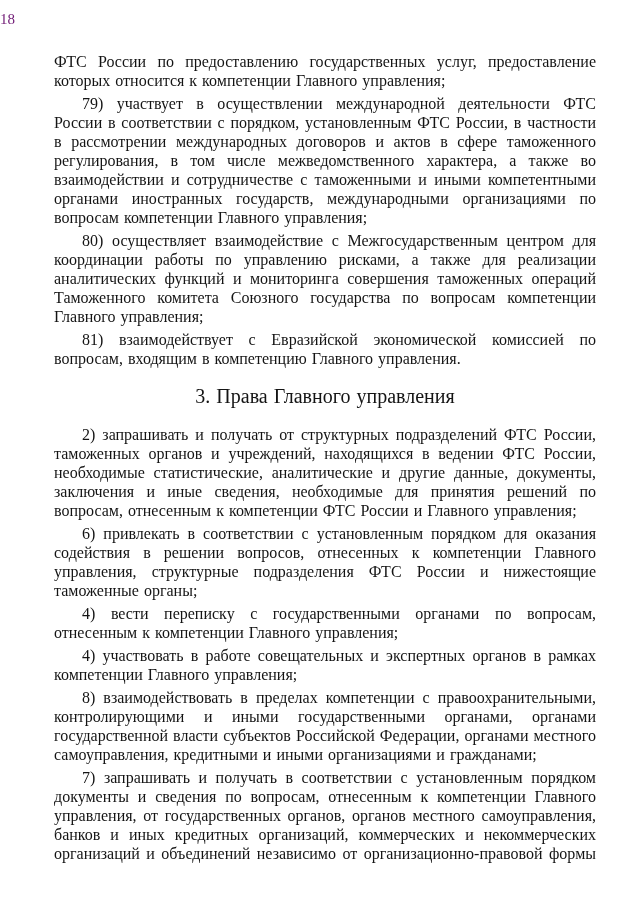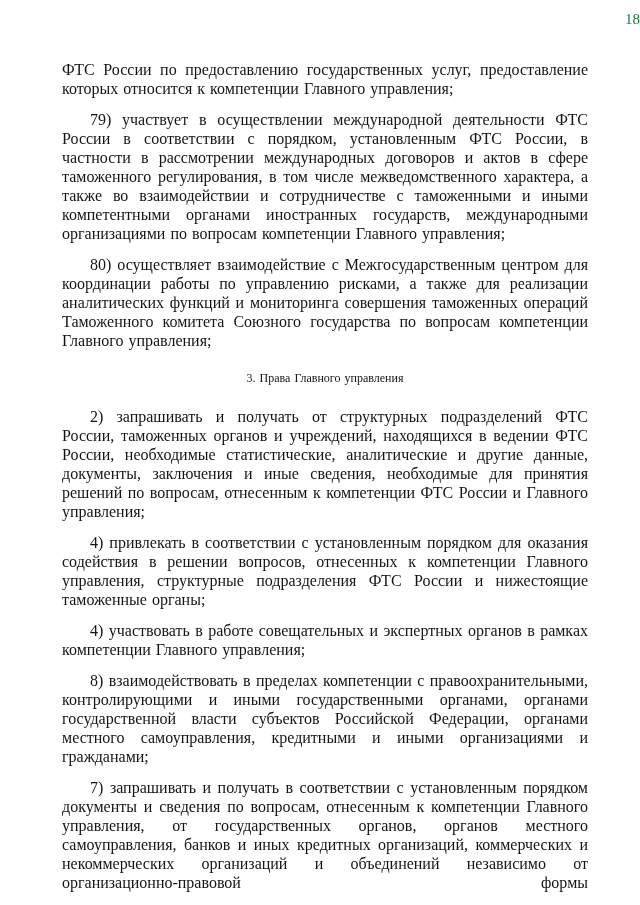--- a/index.html
+++ b/index.html
@@ -15,79 +15,81 @@
     overflow: hidden;
     font-family: "Liberation Serif", serif;
     color: #141414;
     -webkit-font-smoothing: antialiased;
   }
   .page-number {
     position: absolute;
     top: 11px;
     left: 0;
     right: 0;
-    text-align: right;
+    text-align: left;
     font-size: 15px;
-    color: #15803d;
+    color: #701a75;
   }
   .body-block {
     position: absolute;
     top: 48px;
     left: 50px;
     width: 550px;
     font-size: 16px;
     line-height: 19px;
     text-align: justify;
     word-spacing: 1px;
   }
   .para {
-    margin: 12px;
+    margin: 4px;
     padding: 0;
     text-indent: 28px;
   }
   .para.no-indent {
     text-indent: 0;
   }
   .para.justify-last {
     text-align-last: justify;
   }
   .section-heading {
     margin: 19px 0 19px 0;
     padding: 0;
     text-align: center;
     text-align-last: center;
-    font-size: 12px;
+    font-size: 20px;
     font-weight: normal;
     text-indent: 0;
   }
 </style>
 </head>
 <body>
 
 <div class="page">
 
   <div class="page-number">18</div>
 
   <div class="body-block">
 
     <p class="para no-indent">ФТС России по предоставлению государственных услуг, предоставление которых относится к компетенции Главного управления;</p>
 
     <p class="para">79) участвует в осуществлении международной деятельности ФТС России в соответствии с порядком, установленным ФТС России, в частности в рассмотрении международных договоров и актов в сфере таможенного регулирования, в том числе межведомственного характера, а также во взаимодействии и сотрудничестве с таможенными и иными компетентными органами иностранных государств, международными организациями по вопросам компетенции Главного управления;</p>
 
     <p class="para">80) осуществляет взаимодействие с Межгосударственным центром для координации работы по управлению рисками, а также для реализации аналитических функций и мониторинга совершения таможенных операций Таможенного комитета Союзного государства по вопросам компетенции Главного управления;</p>
 
+    <p class="para">81) взаимодействует с Евразийской экономической комиссией по вопросам, входящим в компетенцию Главного управления.</p>
 
     <h2 class="section-heading">3. Права Главного управления</h2>
 
 
 
     <p class="para">2) запрашивать и получать от структурных подразделений ФТС России, таможенных органов и учреждений, находящихся в ведении ФТС России, необходимые статистические, аналитические и другие данные, документы, заключения и иные сведения, необходимые для принятия решений по вопросам, отнесенным к компетенции ФТС России и Главного управления;</p>
 
-    <p class="para">4) привлекать в соответствии с установленным порядком для оказания содействия в решении вопросов, отнесенных к компетенции Главного управления, структурные подразделения ФТС России и нижестоящие таможенные органы;</p>
+    <p class="para">6) привлекать в соответствии с установленным порядком для оказания содействия в решении вопросов, отнесенных к компетенции Главного управления, структурные подразделения ФТС России и нижестоящие таможенные органы;</p>
 
+    <p class="para">4) вести переписку с государственными органами по вопросам, отнесенным к компетенции Главного управления;</p>
 
     <p class="para">4) участвовать в работе совещательных и экспертных органов в рамках компетенции Главного управления;</p>
 
     <p class="para">8) взаимодействовать в пределах компетенции с правоохранительными, контролирующими и иными государственными органами, органами государственной власти субъектов Российской Федерации, органами местного самоуправления, кредитными и иными организациями и гражданами;</p>
 
     <p class="para justify-last">7) запрашивать и получать в соответствии с установленным порядком документы и сведения по вопросам, отнесенным к компетенции Главного управления, от государственных органов, органов местного самоуправления, банков и иных кредитных организаций, коммерческих и некоммерческих организаций и объединений независимо от организационно-правовой формы</p>
 
   </div>
 </div>
 

